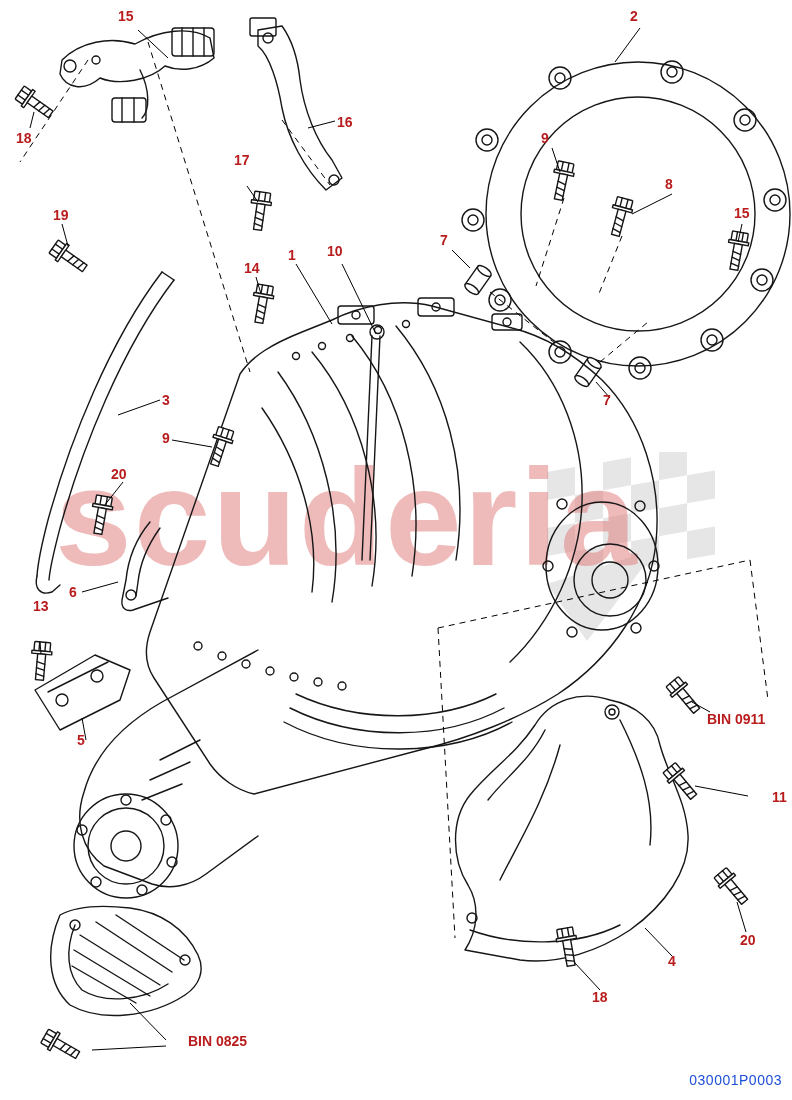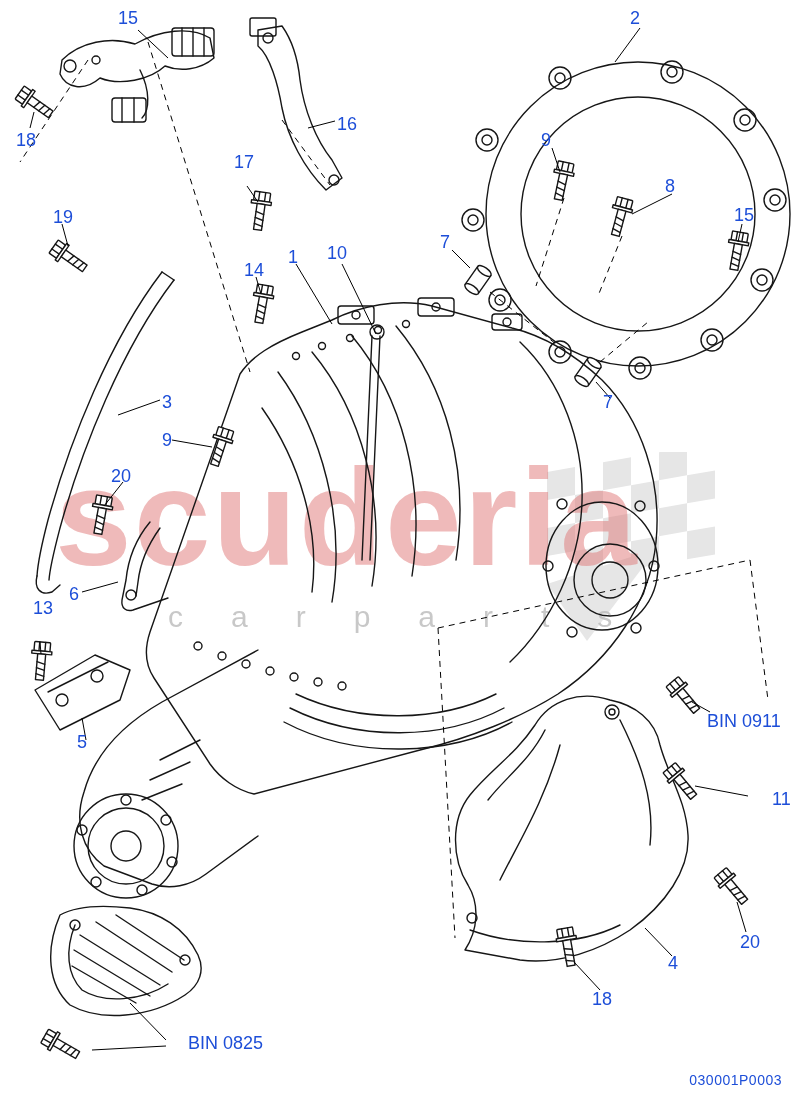--- a/index.html
+++ b/index.html
@@ -7,21 +7,21 @@
         font-family:"Liberation Sans",sans-serif;}
   
   .wm-flag{position:absolute;left:535px;top:452px;z-index:0;}
   .wm-title{position:absolute;left:55px;top:448px;z-index:0;font-size:138px;font-weight:bold;
             color:#e07878;opacity:.5;letter-spacing:2px;line-height:1;white-space:nowrap;}
   .wm-sub{position:absolute;left:168px;top:600px;z-index:0;font-size:30px;color:#bfbfbf;
           opacity:.85;letter-spacing:48px;white-space:nowrap;}
   
   .art{position:absolute;left:0;top:0;z-index:1;}
   
-  .callout{position:absolute;z-index:2;font-size:18px;font-weight:normal;color:#1d4ed8;white-space:nowrap;}
+  .callout{position:absolute;z-index:2;font-size:14px;font-weight:bold;color:#b91c1c;white-space:nowrap;}
   .partnum{position:absolute;z-index:2;right:10px;top:1072px;font-size:14px;color:#1d4ed8;letter-spacing:.5px;}
 </style>
 </head>
 <body>
 
 <div class="page">
 
   <svg class="wm-flag" width="250" height="220" viewBox="0 0 250 220">
     <g transform="translate(12,20) skewY(-10)" fill="#e6e6e6">
       <rect x="0" y="0" width="28" height="28"></rect>
@@ -34,21 +34,20 @@
         <rect x="56" y="56" width="28" height="28"></rect>
         <rect x="112" y="56" width="28" height="28"></rect>
       <rect x="28" y="84" width="28" height="28"></rect>
         <rect x="84" y="84" width="28" height="28"></rect>
         <rect x="140" y="84" width="28" height="28"></rect>
       <polygon points="0,112 110,96 40,176"></polygon>
     </g>
   </svg>
 
   <div class="wm-title">scuderia</div>
-  <div class="wm-sub">carparts</div>
 
   <svg class="art" width="792" height="1100" viewBox="0 0 792 1100">
     <defs>
       <g id="bolt">
         <rect x="-8" y="-20" width="16" height="9" rx="1"></rect>
         <line x1="-3" y1="-20" x2="-3" y2="-11"></line>
         <line x1="3" y1="-20" x2="3" y2="-11"></line>
         <rect x="-10" y="-11" width="20" height="3"></rect>
         <rect x="-4" y="-8" width="8" height="26"></rect>
         <line x1="-4" y1="0" x2="4" y2="2"></line>

